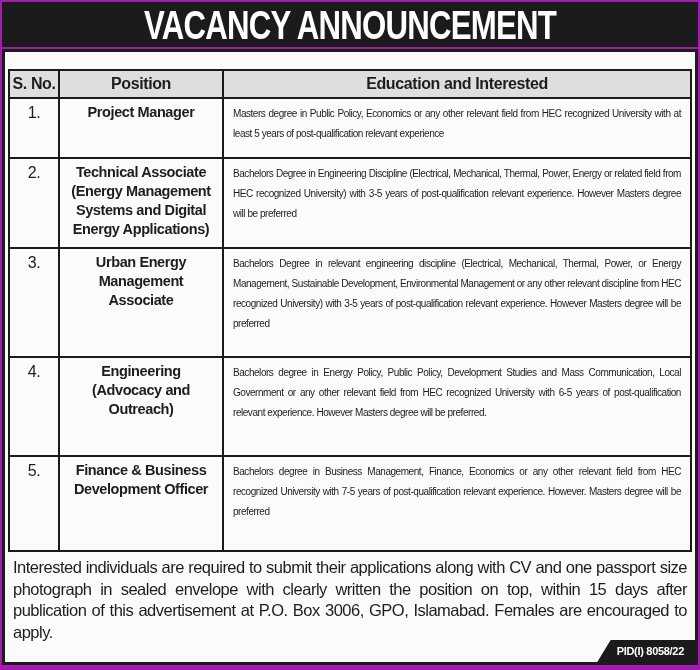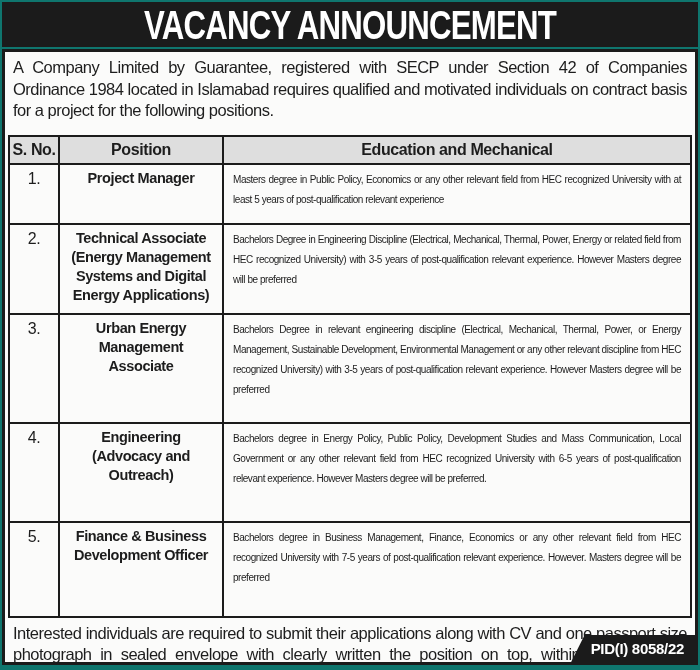--- a/index.html
+++ b/index.html
@@ -1,18 +1,18 @@
 <!DOCTYPE html>
 <html><head>
 <meta charset="utf-8">
 <style>
   html,body{margin:0;padding:0;background:#e8e8e6;}
   .ad{
     width:700px;height:670px;box-sizing:border-box;
-    background:#0f766e;position:relative;padding:2px;
+    background:#a21caf;position:relative;padding:2px;
     font-family:"Liberation Sans","DejaVu Sans",sans-serif;
     color:#1d1d1d;overflow:hidden;
   }
   .banner{
     height:45px;background:#1b1b1b;display:flex;
     align-items:center;justify-content:center;
   }
   .banner .title{
     color:#ffffff;font-weight:700;font-size:40px;line-height:1;
     letter-spacing:-1px;display:inline-block;
@@ -23,21 +23,21 @@
     margin-top:2px;border:3px solid #1b1b1b;
     height:616px;box-sizing:border-box;background:#fbfbfa;
     position:relative;overflow:hidden;
   }
   .intro{
     margin:0;padding:5px 8px 4px 8px;
     font-size:16.5px;line-height:21.5px;letter-spacing:-0.5px;
     text-align:justify;
   }
   table.vtable{
-    border-collapse:collapse;width:684px;margin:9px 3px 0 3px;
+    border-collapse:collapse;width:684px;margin:17px 3px 0 3px;
     table-layout:fixed;
   }
   table.vtable th,table.vtable td{
     border:2px solid #1b1b1b;vertical-align:top;box-sizing:border-box;
   }
   th.h-sno{width:50px;}
   th.h-pos{width:164px;}
   table.vtable th{
     background:#dedede;font-size:16px;letter-spacing:-0.4px;
     padding:4px 2px;text-align:center;font-weight:700;
@@ -58,45 +58,44 @@
   tr.r3 td{height:109px;}
   tr.r4 td{height:99px;}
   tr.r5 td{height:95px;}
   .footer{
     margin:0;padding:5px 8px 4px 8px;
     font-size:16.5px;line-height:21.5px;letter-spacing:-0.5px;
     text-align:justify;
   }
   .pid-badge{
     position:absolute;right:-1px;bottom:-1px;background:#1b1b1b;
-    color:#ffffff;font-weight:700;font-size:15px;letter-spacing:-0.3px;
+    color:#ffffff;font-weight:700;font-size:11px;letter-spacing:-0.3px;
     padding:5px 12px 6px 20px;
     clip-path:polygon(14px 0,100% 0,100% 100%,0 100%);
     text-align:center;
   }
 </style>
 </head>
 <body>
 
 <div class="ad">
 
   <div class="banner">
     <span class="title">VACANCY ANNOUNCEMENT</span>
   </div>
 
   <div class="frame">
 
-    <p class="intro">A Company Limited by Guarantee, registered with SECP under Section 42 of Companies Ordinance 1984 located in Islamabad requires qualified and motivated individuals on contract basis for a project for the following positions.</p>
 
     <table class="vtable">
       <thead>
         <tr>
           <th class="h-sno">S. No.</th>
           <th class="h-pos">Position</th>
-          <th class="h-edu">Education and Mechanical</th>
+          <th class="h-edu">Education and Interested</th>
         </tr>
       </thead>
       <tbody>
         <tr class="r1">
           <td class="c-sno">1.</td>
           <td class="c-pos">Project Manager</td>
           <td class="c-edu">Masters degree in Public Policy, Economics or any other relevant field from HEC recognized University with at least 5 years of post-qualification relevant experience</td>
         </tr>
         <tr class="r2">
           <td class="c-sno">2.</td>

